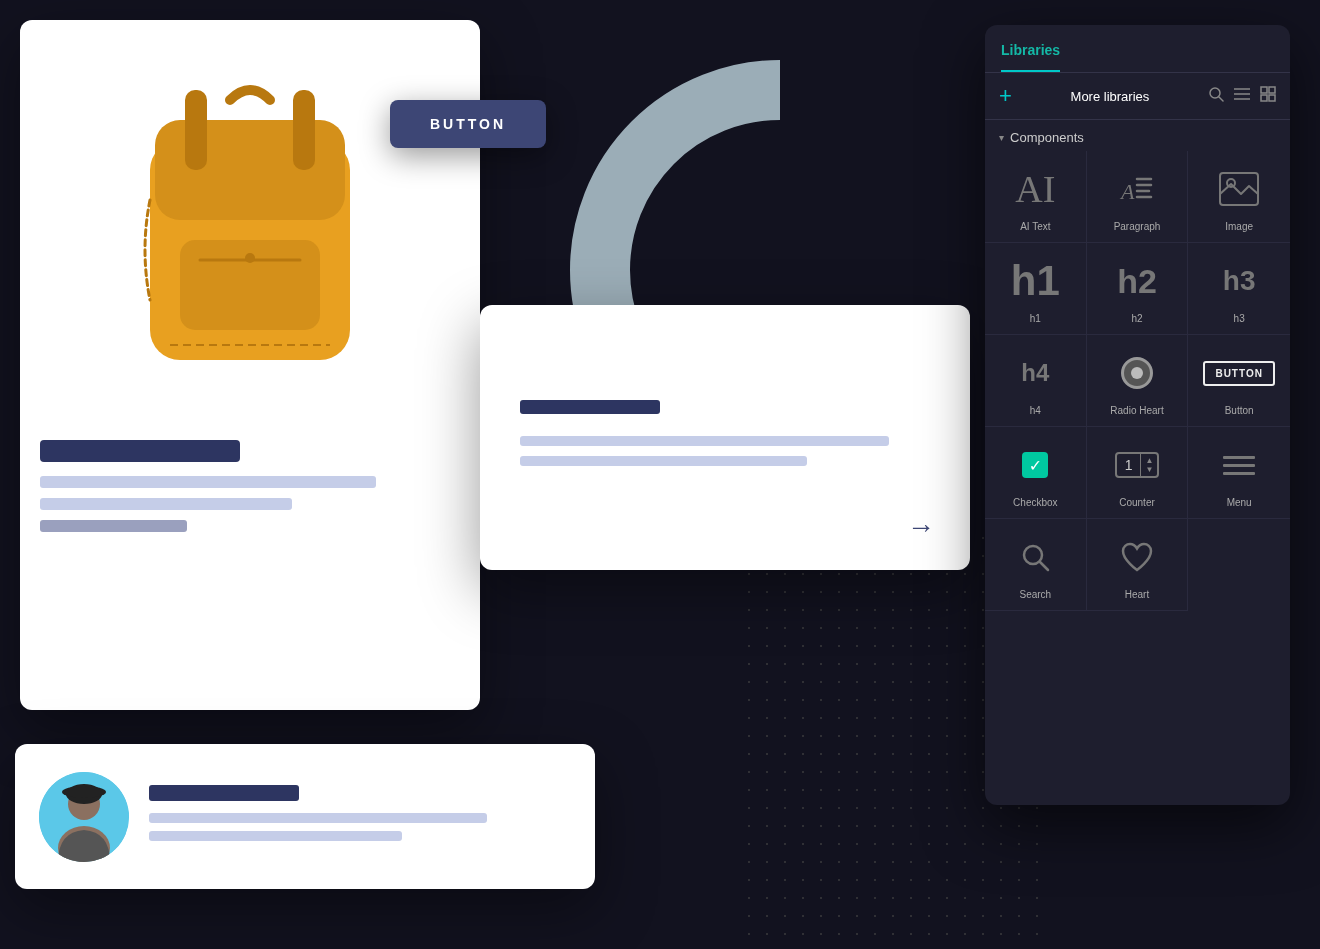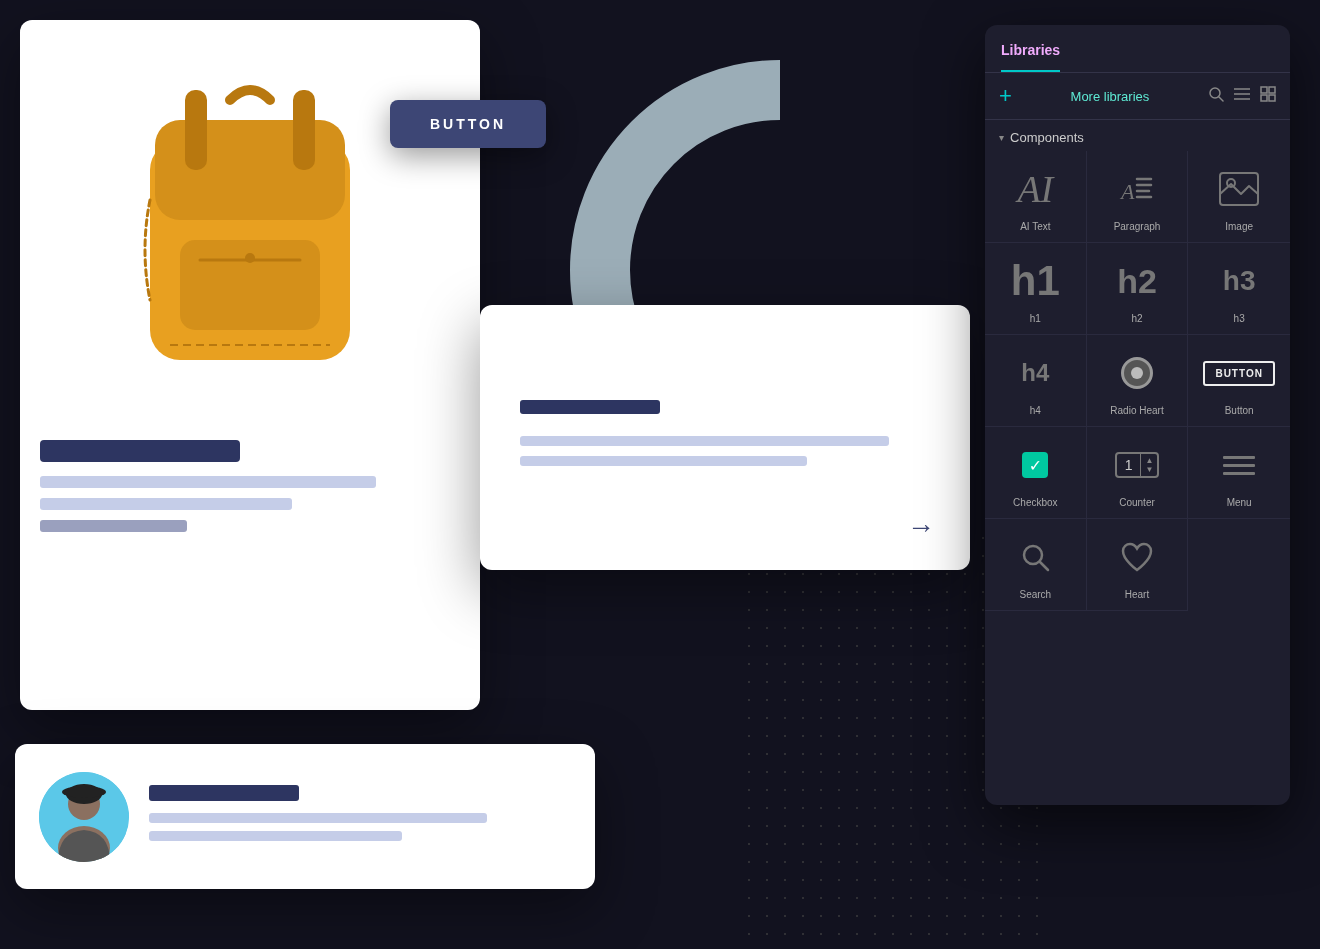--- a/index.html
+++ b/index.html
@@ -215,21 +215,21 @@
       box-shadow: 0 20px 60px rgba(0,0,0,0.6);
     }
 
     .panel-header {
       padding: 16px 16px 0;
       border-bottom: 1px solid #333348;
     }
 
     .panel-tab {
       display: inline-block;
-      color: #f0abfc;
+      color: #14b8a6;
       font-size: 14px;
       font-weight: 600;
       padding-bottom: 12px;
       border-bottom: 2px solid #00c8c8;
     }
 
     .panel-toolbar {
       display: flex;
       align-items: center;
       padding: 10px 14px;
@@ -238,21 +238,21 @@
     }
 
     .panel-toolbar .plus-btn {
       color: #00c8c8;
       font-size: 22px;
       cursor: pointer;
       font-weight: 300;
     }
 
     .panel-toolbar .more-libraries {
-      color: #5eead4;
+      color: #ffffff;
       font-size: 13px;
       cursor: pointer;
       flex: 1;
       text-align: center;
       font-weight: 500;
     }
 
     .panel-toolbar .toolbar-icons {
       display: flex;
       gap: 10px;
@@ -541,21 +541,21 @@
 
   <div class="panel-section-header">
     <span class="chevron">▾</span>
     <span>Components</span>
   </div>
 
   <div class="component-grid">
 
     <div class="component-item">
       <div class="component-icon">
-        <span style="font-size:38px; font-weight:300; color:#777; font-family:serif; font-style:italic; line-height:1;">AI</span>
+        <span style="font-size:38px; font-weight:300; color:#777; font-family:serif; line-height:1;">AI</span>
       </div>
       <span class="component-label">AI Text</span>
     </div>
 
     <div class="component-item">
       <div class="component-icon">
         <svg width="36" height="36" viewBox="0 0 36 36">
 
           <text x="2" y="28" font-size="22" font-family="serif" fill="#777" font-style="italic">A</text>
           <line x1="18" y1="8" x2="32" y2="8" stroke="#777" stroke-width="2.5" stroke-linecap="round"></line>

